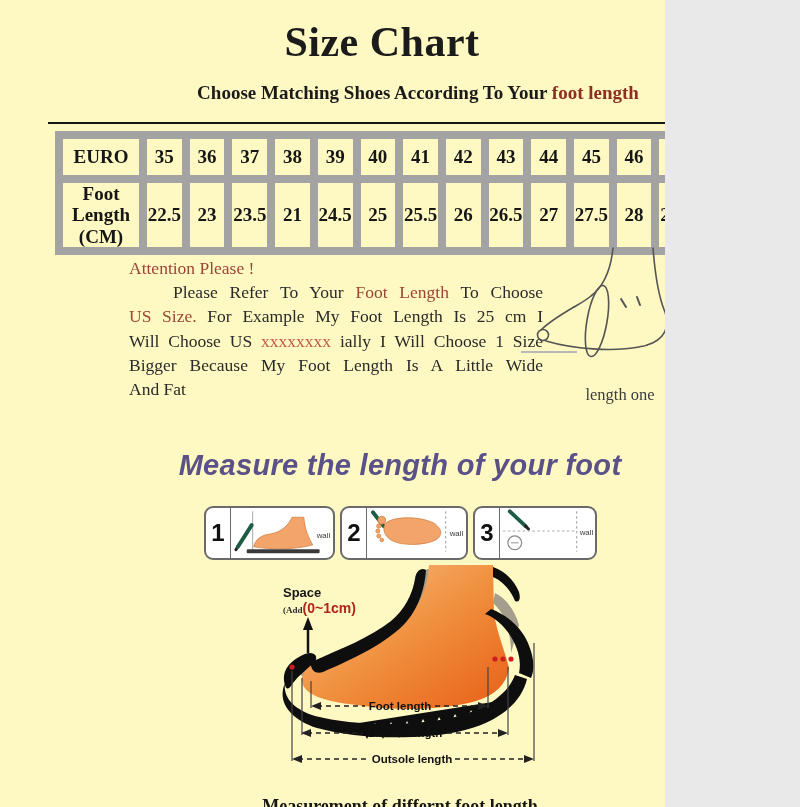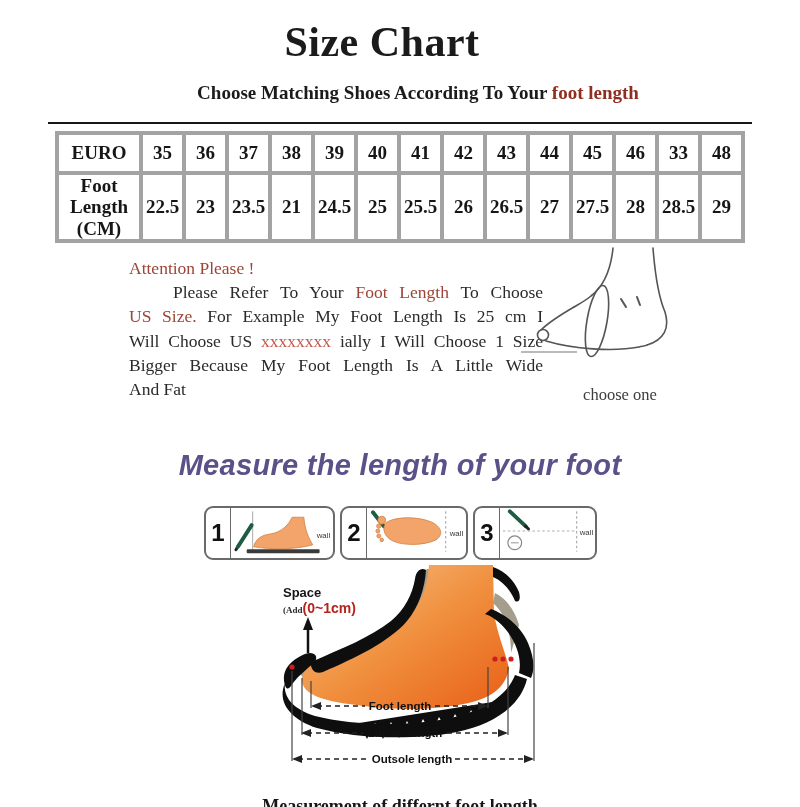--- a/index.html
+++ b/index.html
@@ -1,29 +1,29 @@
 <!DOCTYPE html>
 <html><head>
 <meta charset="utf-8">
 <style>
   html,body{margin:0;padding:0;background:#e9e9e9;}
-  .page{position:relative;width:800px;height:807px;background:#ffffff;overflow:hidden;
+  .page{position:relative;width:665px;height:807px;background:#fef9c3;overflow:hidden;
         font-family:"Liberation Serif",serif;color:#1b1b1b;}
 
   .title{position:absolute;top:18px;left:0;width:764px;text-align:center;
          font-size:42px;font-weight:bold;letter-spacing:.5px;}
   .subtitle{position:absolute;top:82px;left:36px;width:764px;text-align:center;
             font-size:19px;font-weight:bold;}
   .dkred{color:#8e2f22;}
 
   .toprule{position:absolute;left:48px;top:122px;width:704px;height:2px;background:#161616;}
 
   table.size{position:absolute;left:55px;top:131px;width:690px;border-collapse:collapse;
              table-layout:fixed;text-align:center;font-weight:bold;color:#161616;}
-  table.size td{border:4px solid #a3a3a3;padding:0;}
+  table.size td{border:8px solid #a3a3a3;padding:0;}
   tr.r1 td{height:36px;font-size:19px;}
   tr.r2 td{height:61px;font-size:19px;}
   td.rowlabel{font-size:16px;line-height:1.13;}
 
   .attention{position:absolute;left:129px;top:256px;width:414px;
              font-size:17.5px;line-height:24.2px;color:#2a2a2a;}
   .a-just{text-align:justify;text-align-last:justify;}
   .a-indent{text-indent:44px;}
   .red{color:#9e4436;}
   .xred{color:#c4564a;}
@@ -135,21 +135,21 @@
       <circle cx="10" cy="89" r="5.5"></circle>
       <path d="M 13,95 C 40,103 80,106 106,101 C 111,100 113,100 114,99"></path>
       <ellipse cx="64" cy="75" rx="10" ry="36" transform="rotate(10 64 75)"></ellipse>
       <path d="M 88,53 l 5,8" stroke-width="2"></path>
       <path d="M 104,51 l 3,8" stroke-width="2"></path>
     </g>
   </svg>
   <div class="leader"></div>
 
   <div class="choose-bigger">
-    <div>choose one</div>
+    <div>length one</div>
   </div>
 
   <div class="measure-heading">Measure the length of your foot</div>
 
   <div class="panels">
 
     <div class="panel p1">
       <div class="num">1</div>
       <svg width="104" height="49" viewBox="0 0 104 49">
         <line x1="22" y1="3" x2="22" y2="43" stroke="#aaaaaa" stroke-width="1"></line>

